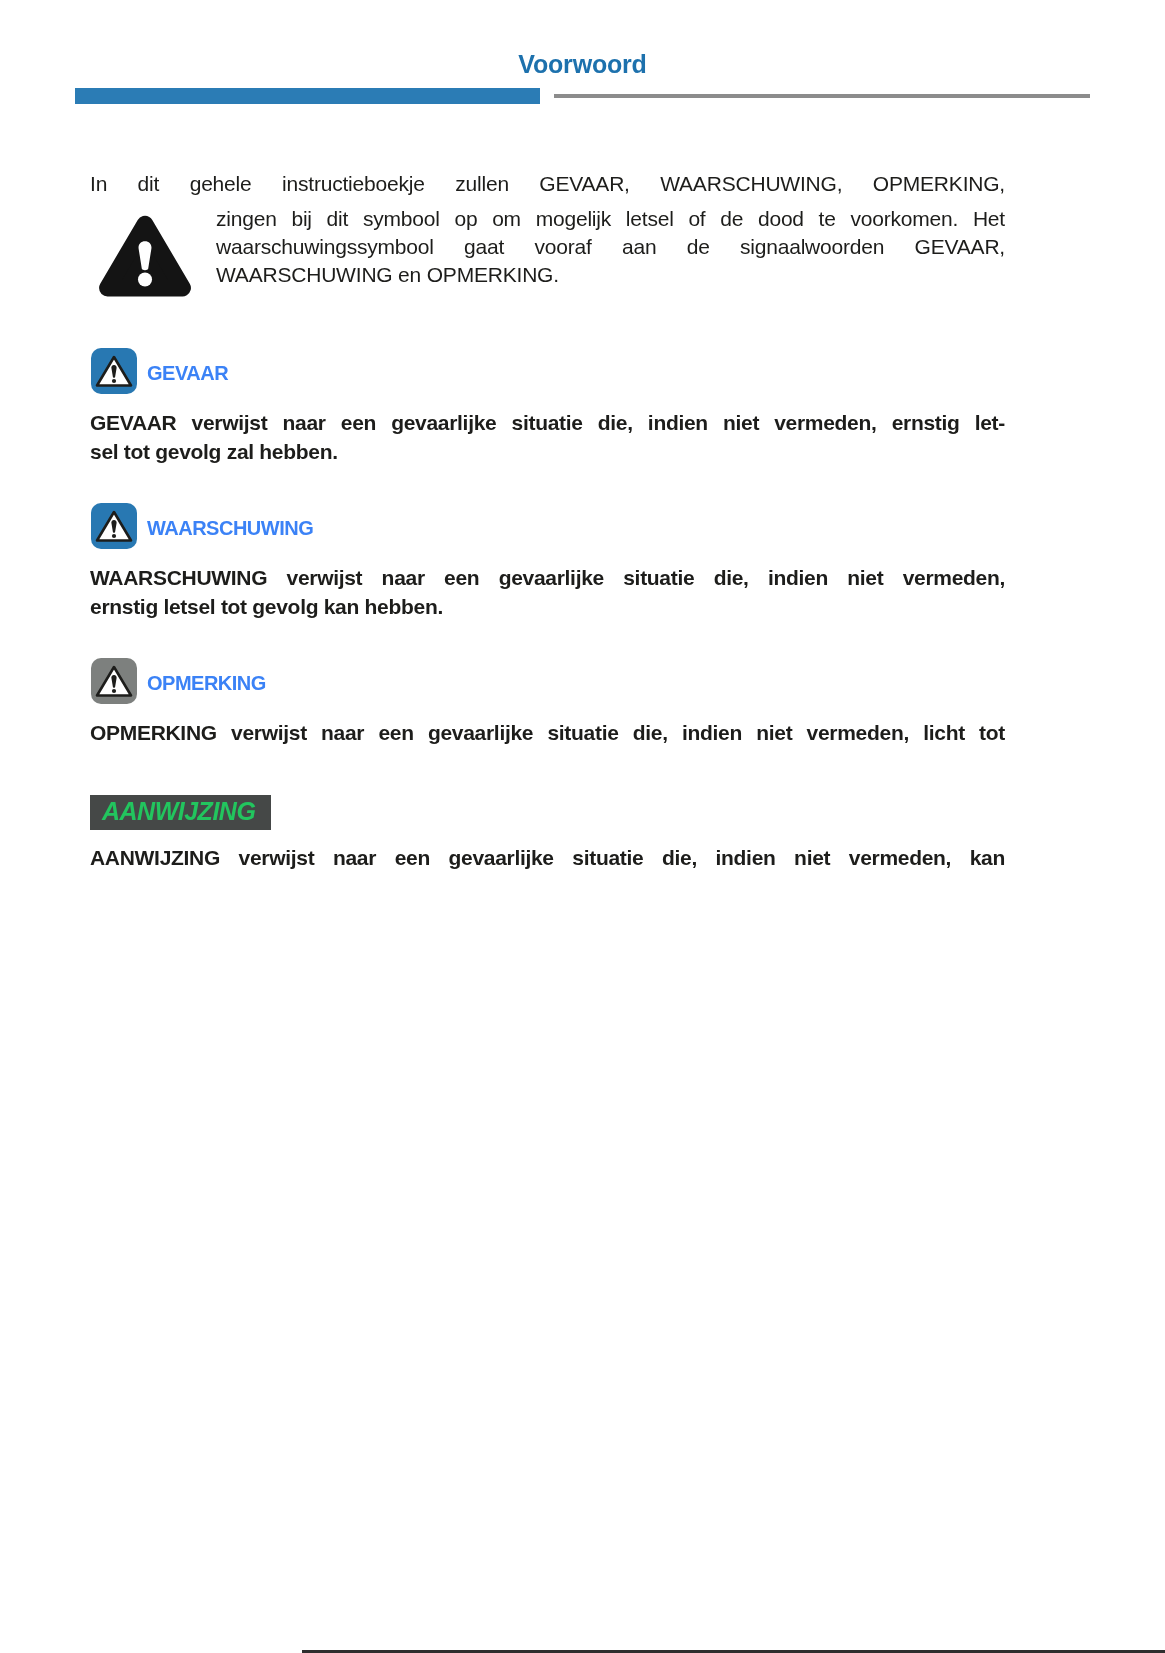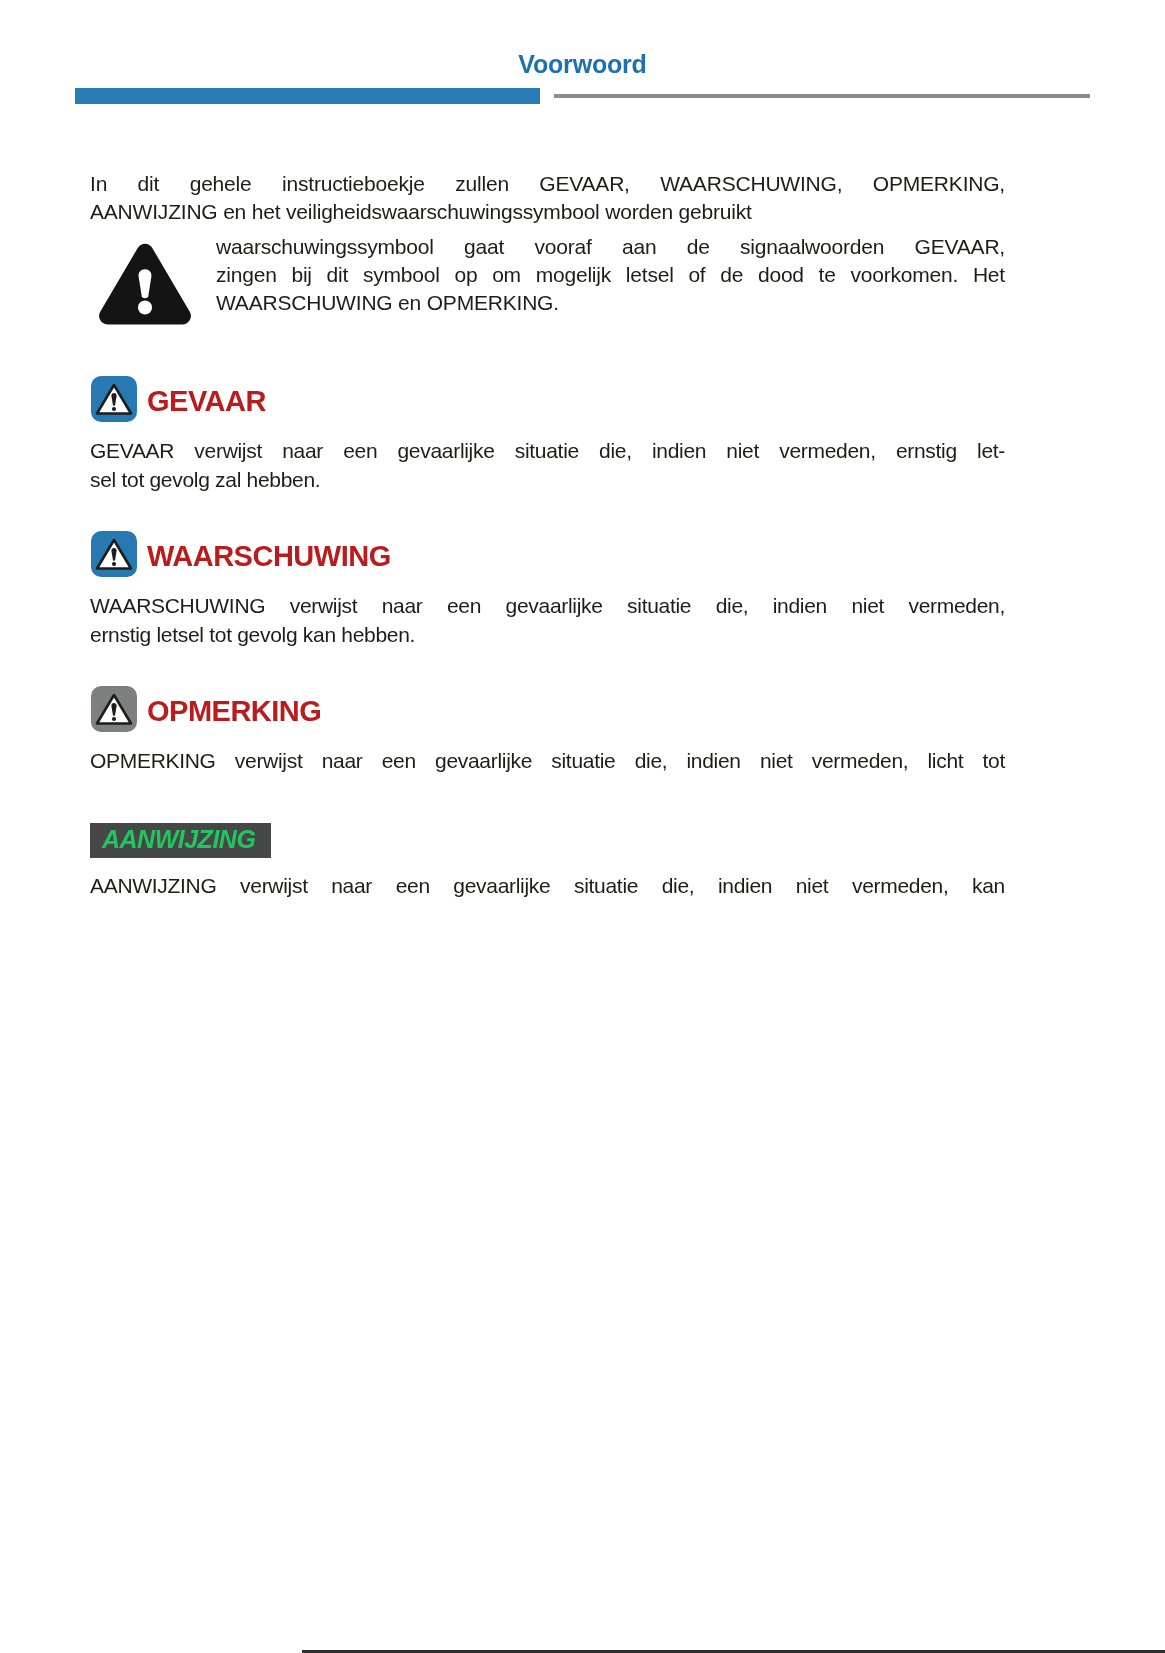--- a/index.html
+++ b/index.html
@@ -38,26 +38,26 @@
     flex:1;margin-left:22px;
     font-size:21px;line-height:28px;letter-spacing:-0.2px;
   }
   
   .sec-head{display:flex;align-items:center;margin-top:44px;}
   .sec-head.tight{margin-top:36px;}
   .sec-icon{flex:0 0 48px;height:48px;}
   .sec-icon svg{display:block;}
   .sec-title{
     margin:4px 0 0 9px;
-    font-size:29px;font-weight:bold;letter-spacing:-0.5px;
-    color:#b91c1c;
+    font-size:20px;font-weight:bold;letter-spacing:-0.5px;
+    color:#3b82f6;
   }
   .sec-body{
     margin:13px 0 0 0;
-    font-size:21px;line-height:29px;font-weight:normal;letter-spacing:-0.3px;
+    font-size:21px;line-height:29px;font-weight:bold;letter-spacing:-0.3px;
   }
   
   .badge{
     display:inline-block;
     margin-top:48px;
     background:#454847;
     color:#22c55e;
     font-size:25px;font-weight:bold;font-style:italic;
     padding:2px 16px 4px 12px;
     letter-spacing:-0.5px;
@@ -79,34 +79,33 @@
     <div class="rule-row">
       <div class="rule-blue"></div>
       <div class="rule-gray"></div>
     </div>
   </div>
 
   <div class="main">
 
     <p class="intro">
       <span class="jline">In dit gehele instructieboekje zullen GEVAAR, WAARSCHUWING, OPMERKING,</span>
-      <span class="jline last">AANWIJZING en het veiligheidswaarschuwingssymbool worden gebruikt</span>
     </p>
 
     <div class="symbol-row">
       <span class="symbol-art">
         <svg width="98" height="90" viewBox="0 0 104 96" aria-hidden="true">
           <path d="M52 12 L92 80 H12 Z" fill="#141414" stroke="#141414" stroke-width="18" stroke-linejoin="round"></path>
           <path d="M52 30c-4.5 0-7.5 3.6-6.8 8l3.4 21.5c.3 2 6.5 2 6.8 0l3.4-21.5c.7-4.4-2.3-8-6.8-8z" fill="#fff"></path>
           <circle cx="52" cy="71" r="7.5" fill="#fff"></circle>
         </svg>
       </span>
       <div class="symbol-text">
+        <span class="jline">zingen bij dit symbool op om mogelijk letsel of de dood te voorkomen. Het</span>
         <span class="jline">waarschuwingssymbool gaat vooraf aan de signaalwoorden GEVAAR,</span>
-        <span class="jline">zingen bij dit symbool op om mogelijk letsel of de dood te voorkomen. Het</span>
         <span class="jline last">WAARSCHUWING en OPMERKING.</span>
       </div>
     </div>
 
     <div class="sec-head">
       <span class="sec-icon">
         <svg width="48" height="48" viewBox="0 0 48 48" aria-hidden="true">
           <rect x="1" y="1" width="46" height="46" rx="10" fill="#2878b2"></rect>
           <path d="M24 10 L41 38.5 H7 Z" fill="#fff" stroke="#1d1d1b" stroke-width="2.6" stroke-linejoin="round"></path>
           <path d="M24 18c-1.8 0-2.9 1.4-2.6 3.1l1.5 9c.2 1.1 2 1.1 2.2 0l1.5-9c.3-1.7-.8-3.1-2.6-3.1z" fill="#1d1d1b"></path>

